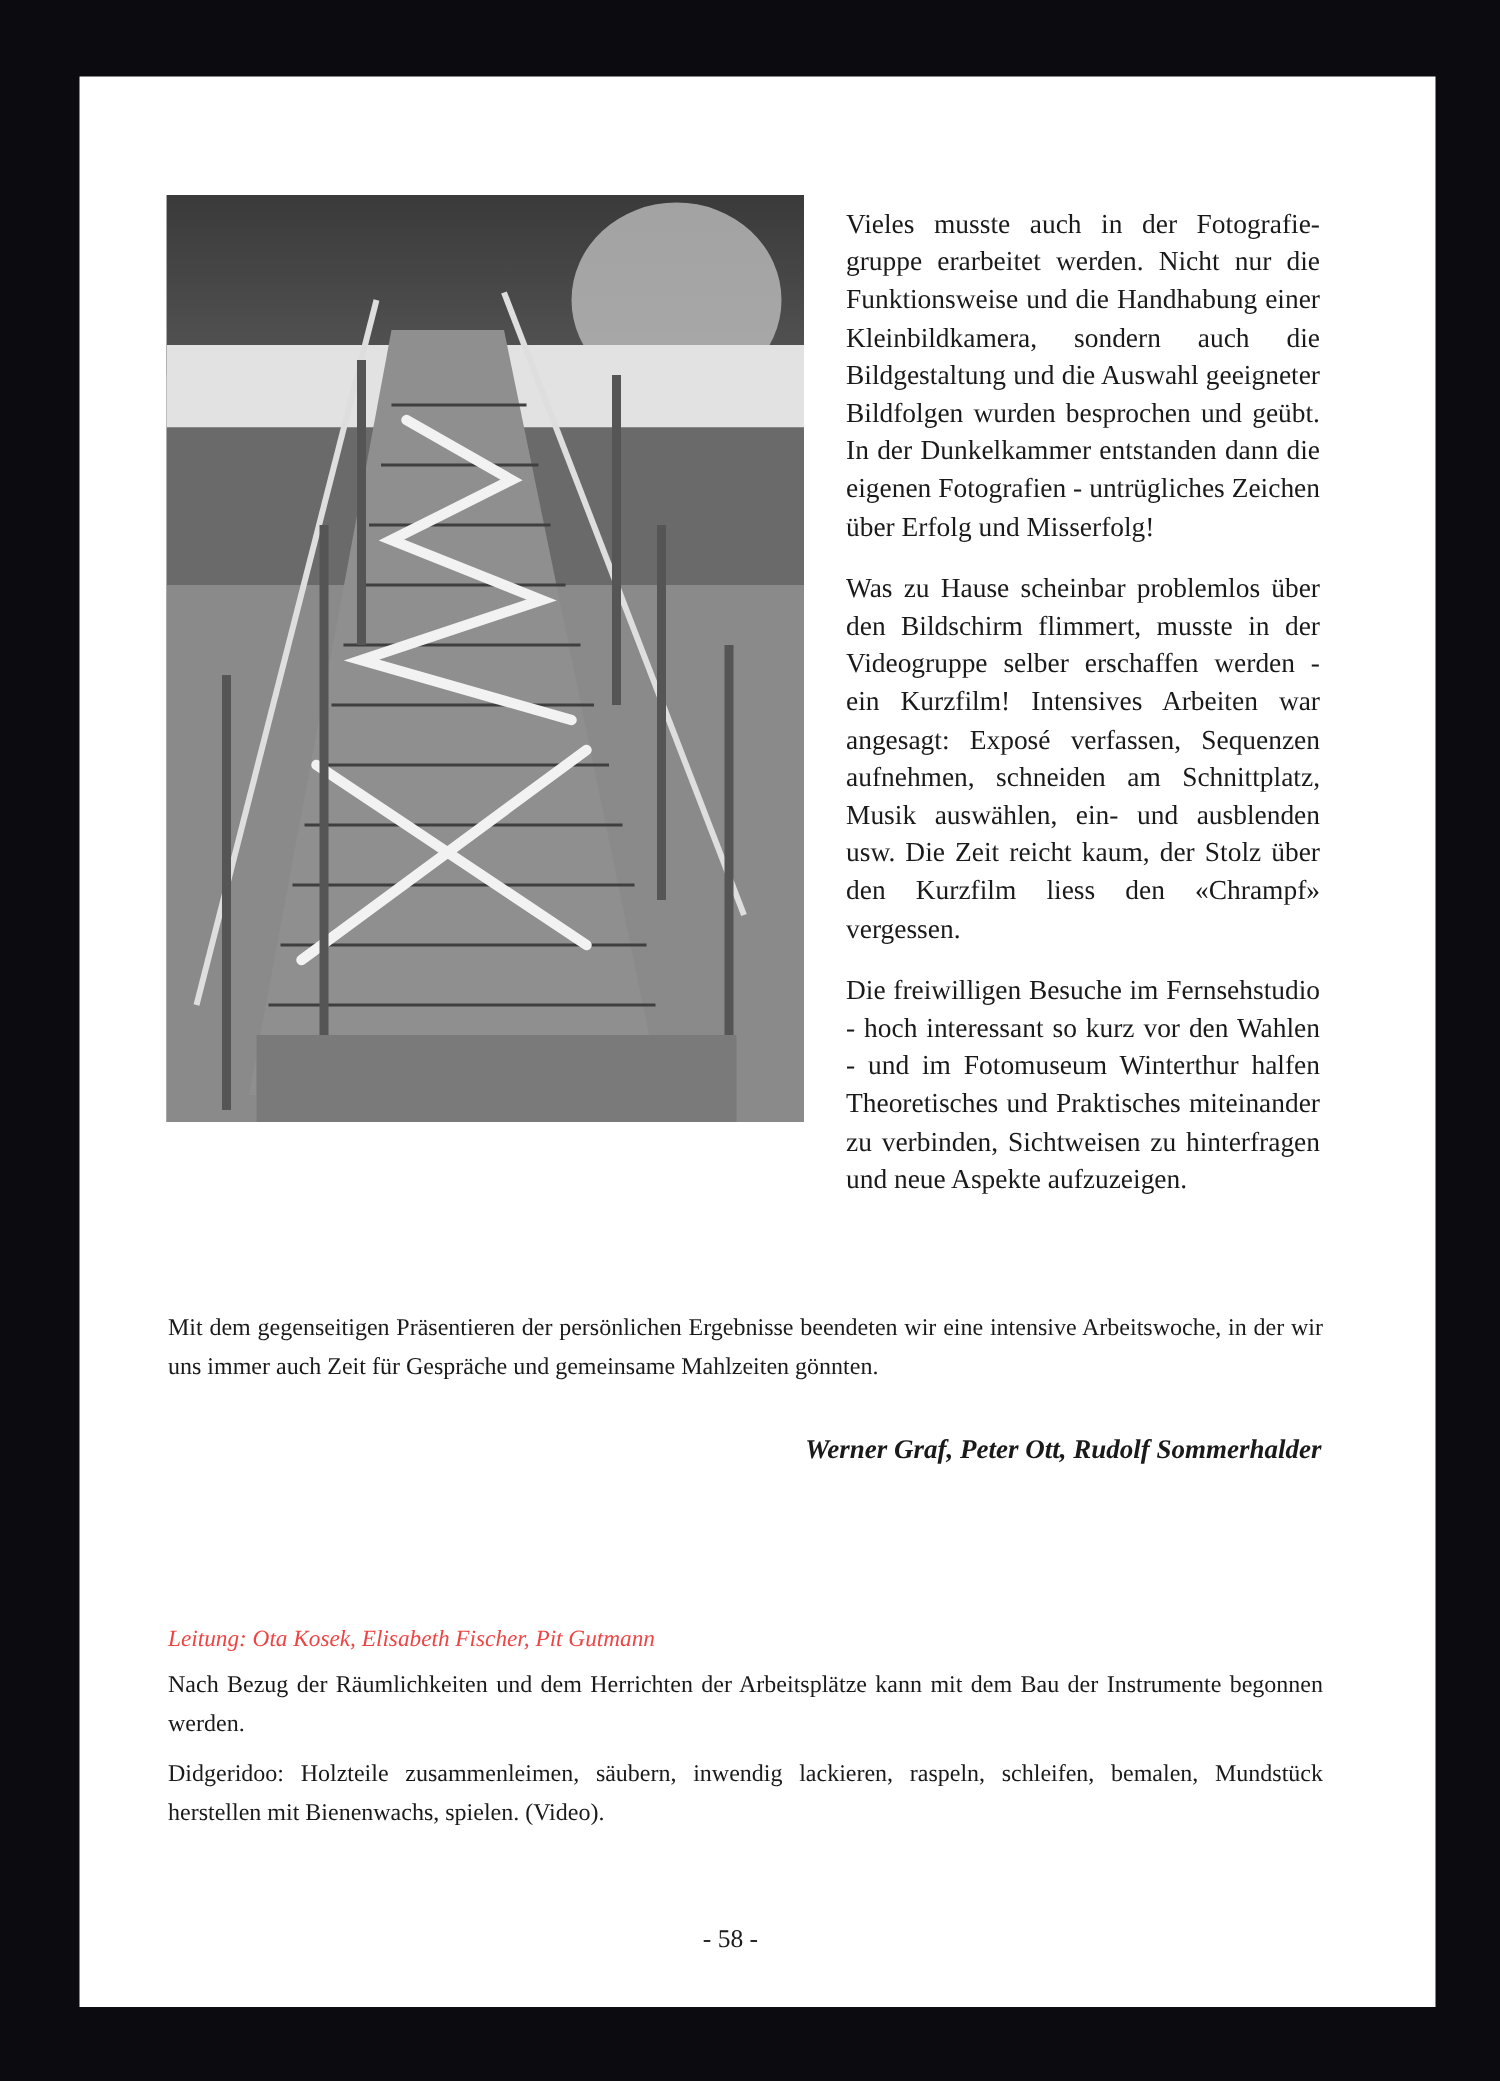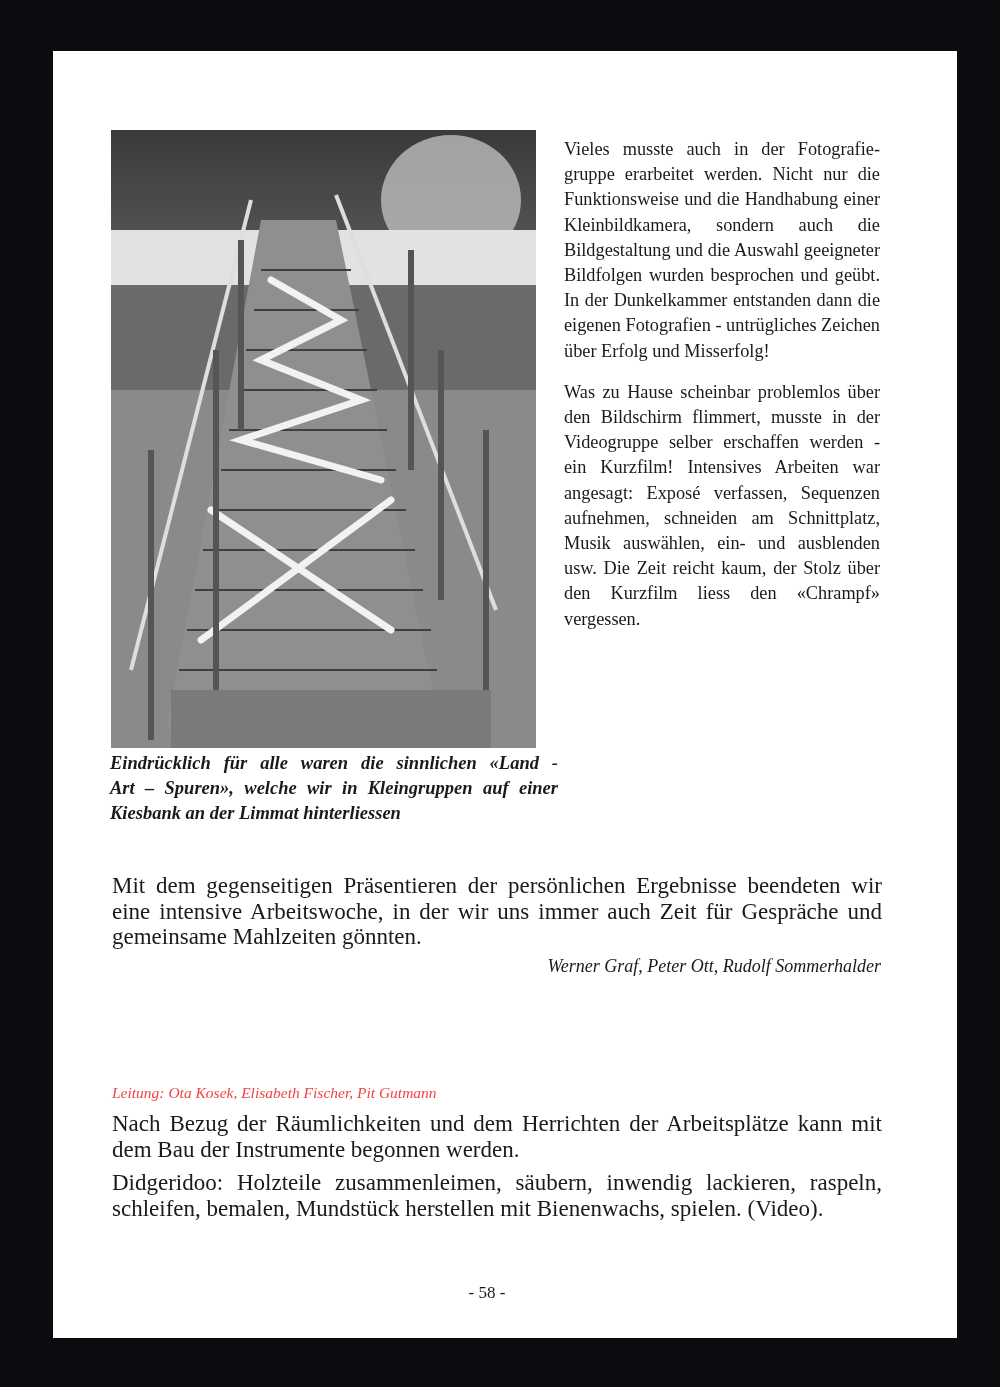--- a/index.html
+++ b/index.html
@@ -39,28 +39,28 @@
       position: absolute;
       left: 511px; top: 70px;
       width: 316px;
       font-size: 18.3px; line-height: 25.2px;
       text-align: justify;
     }
     .col-right p { margin: 16px 0 8px 0; }
     .full {
       position: absolute;
       left: 59px; width: 770px;
-      font-size: 23px; line-height: 25.5px;
+      font-size: 16px; line-height: 25.5px;
       text-align: justify;
     }
     .p-closing { top: 822px; }
     .signature {
       position: absolute;
       top: 905px; right: 76px;
-      font-style: italic; font-size: 18px;
+      font-style: italic; font-size: 18px; font-weight: bold;
     }
     .course-title {
       position: absolute; left: 59px; top: 996px;
       font-weight: bold; font-style: italic; font-size: 18.5px;
     }
     .leitung {
       position: absolute; left: 59px; top: 1033px;
       font-style: italic; font-size: 15.5px; color: #ef4444;
     }
     .p-intro { top: 1060px; }
@@ -125,29 +125,25 @@
         <line x1="40" y1="320" x2="40" y2="610"></line>
         <line x1="300" y1="120" x2="300" y2="340"></line>
         <line x1="330" y1="220" x2="330" y2="470"></line>
         <line x1="375" y1="300" x2="375" y2="600"></line>
       </g>
 
       <rect x="60" y="560" width="320" height="58" fill="#7a7a7a"></rect>
     </svg>
   </div>
 
-  <div class="caption">
-    <span>Eindrücklich für alle waren die sinnlichen «Land -</span><br>
-    <span>Art – Spuren», welche wir in Kleingruppen auf einer</span><br>
-    <span class="last">Kiesbank an der Limmat hinterliessen</span>
-  </div>
 
   <div class="col-right">
     <p>Vieles musste auch in der Fotografie­gruppe erarbeitet werden. Nicht nur die Funktionsweise und die Handha­bung einer Kleinbildkamera, sondern auch die Bildgestaltung und die Aus­wahl geeigneter Bildfolgen wurden besprochen und geübt. In der Dunkel­kammer entstanden dann die eigenen Fotografien - untrügliches Zeichen über Erfolg und Misserfolg!</p>
     <p>Was zu Hause scheinbar problemlos über den Bildschirm flimmert, musste in der Videogruppe selber erschaffen werden - ein Kurzfilm! Intensives Ar­beiten war angesagt: Exposé verfassen, Sequenzen aufnehmen, schneiden am Schnittplatz, Musik auswählen, ein- und ausblenden usw. Die Zeit reicht kaum, der Stolz über den Kurzfilm liess den «Chrampf» vergessen.</p>
+    <p>Die freiwilligen Besuche im Fernseh­studio - hoch interessant so kurz vor den Wahlen - und im Fotomuseum Winterthur halfen Theoretisches und Praktisches miteinander zu verbinden, Sichtweisen zu hinterfragen und neue Aspekte aufzuzeigen.</p>
   </div>
 
   <div class="full p-closing">Mit dem gegenseitigen Präsentieren der persönlichen Ergebnisse beendeten wir eine intensive Arbeitswoche, in der wir uns immer auch Zeit für Gespräche und gemeinsame Mahlzeiten gönnten.</div>
 
   <div class="signature">Werner Graf, Peter Ott, Rudolf Sommerhalder</div>
 
   <div class="leitung">Leitung: Ota Kosek, Elisabeth Fischer, Pit Gutmann</div>
 
   <div class="full p-didg">Didgeridoo: Holzteile zusammenleimen, säubern, inwendig lackieren, raspeln, schleifen, bema­len, Mundstück herstellen mit Bienenwachs, spielen. (Video).</div>
   <div class="full p-intro">Nach Bezug der Räumlichkeiten und dem Herrichten der Arbeitsplätze kann mit dem Bau der Instrumente begonnen werden.</div>

